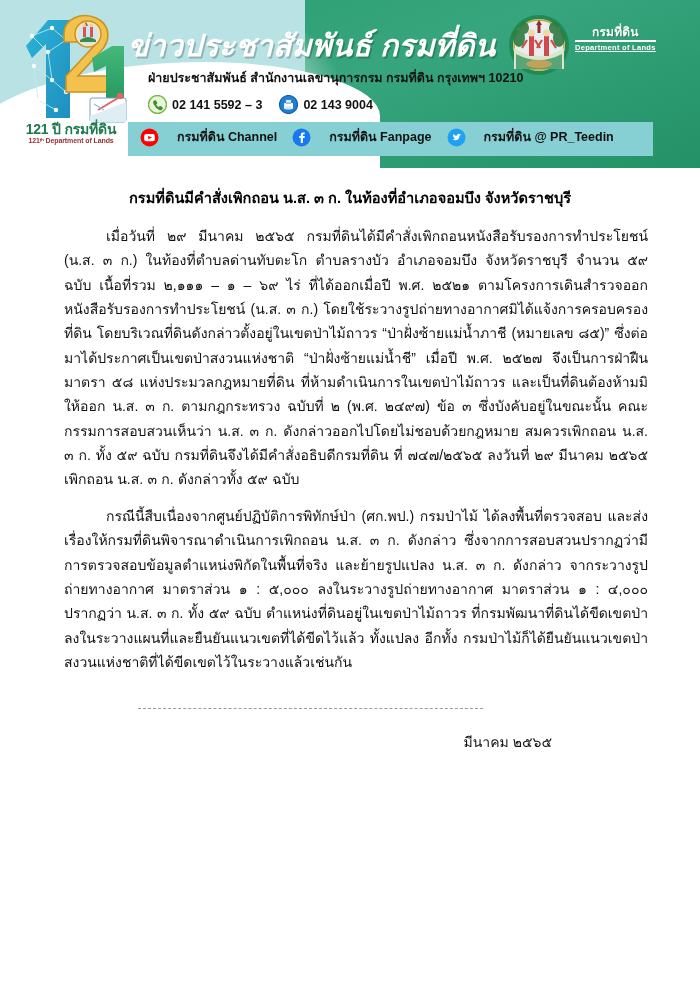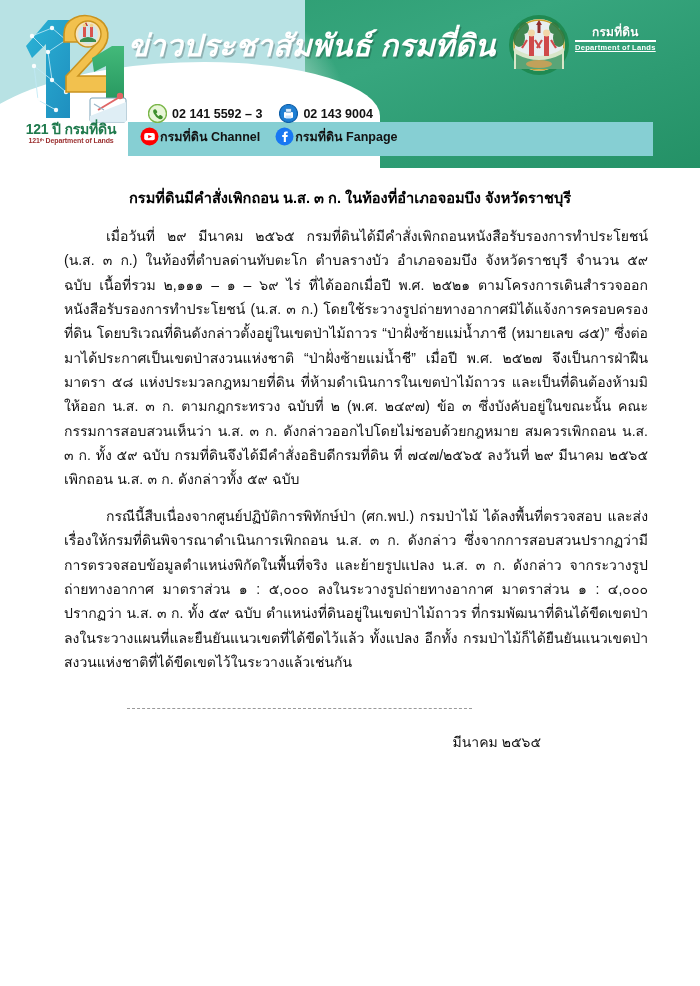--- a/index.html
+++ b/index.html
@@ -151,21 +151,21 @@
     font-size: 12.5px;
     font-weight: bold;
     color: #111111;
     white-space: nowrap;
     z-index: 6;
   }
 
   
   .contact-row {
     position: absolute;
-    left: 148px; top: 104px;
+    left: 148px; top: 95px;
     display: flex;
     align-items: center;
     gap: 7px;
     z-index: 6;
     white-space: nowrap;
   }
   .contact-item {
     display: flex;
     align-items: center;
     gap: 5px;
@@ -191,22 +191,22 @@
     position: absolute;
     left: 140px; top: 127px;
     display: flex;
     align-items: center;
     gap: 6px;
     z-index: 7;
     white-space: nowrap;
   }
   .social-item {
     display: flex;
-    align-items: flex-start;
-    gap: 1px;
+    align-items: center;
+    gap: 18px;
     margin-right: 9px;
   }
   .social-item .lbl {
     font-size: 12.5px;
     font-weight: bold;
     color: #121212;
   }
 
   
   .doc {
@@ -231,21 +231,21 @@
     text-justify: inter-word;
     margin: 0 0 12px 12px;
     text-indent: 42px;
     word-spacing: 0.4px;
   }
   .doc-para:last-of-type { margin-bottom: 0; }
 
   
   .footer {
     position: absolute;
-    left: 1px;
+    left: 12px;
     top: 708px;
     width: 596px;
   }
   .footer-divider {
     margin: 0 auto;
     width: 345px;
     border-top: 1px dashed #9a9a9a;
     height: 0;
   }
   .footer-date {
@@ -355,20 +355,21 @@
       </g>
       <ellipse cx="31" cy="50" rx="13" ry="4" fill="#c2a15a"></ellipse>
     </svg>
   </div>
   <div class="dept-name">
     <span class="th">กรมที่ดิน</span>
     <span class="rule"></span>
     <span class="en">Department of Lands</span>
   </div>
 
+  <div class="banner-address">ฝ่ายประชาสัมพันธ์ สำนักงานเลขานุการกรม กรมที่ดิน กรุงเทพฯ 10210</div>
 
   <div class="contact-row">
     <div class="contact-item">
       <span class="ic">
         <svg width="19" height="19" viewBox="0 0 19 19">
           <circle cx="9.5" cy="9.5" r="9" fill="#e8f6d8" stroke="#7ab648" stroke-width="1.4"></circle>
           <path d="M6 5.6 q1.6-.9 2.3.4 l.9 1.6 q.4.8-.4 1.3 l-.7.4 q.9 2 2.6 2.9 l.5-.7 q.5-.8 1.3-.4 l1.6.9 q1.3.7.4 2.3 -1 1.5-3.4.6 Q7.6 13.3 5.8 9.6 4.4 6.7 6 5.6 z" fill="#3f8f2e"></path>
         </svg>
       </span>
       <span class="lbl">02 141 5592 – 3</span>
@@ -399,20 +400,29 @@
     </div>
     <div class="social-item">
       <span class="ic">
         <svg width="19" height="19" viewBox="0 0 19 19">
           <circle cx="9.5" cy="9.5" r="9" fill="#1877f2"></circle>
           <path d="M11.4 6.3 h1.3 V4.4 h-1.9 q-2 0-2 2.1 V8 H7.2 v2 h1.6 v5 h2.1 v-5 h1.6 l.3-2 h-1.9 V6.9 q0-.6.5-.6 z" fill="#ffffff"></path>
         </svg>
       </span>
       <span class="lbl">กรมที่ดิน Fanpage</span>
     </div>
+    <div class="social-item">
+      <span class="ic">
+        <svg width="19" height="19" viewBox="0 0 19 19">
+          <circle cx="9.5" cy="9.5" r="9" fill="#1da1f2"></circle>
+          <path d="M14.6 6.6 q-.6.3-1.2.4 .7-.4.9-1.1 -.6.4-1.3.5 -.6-.6-1.4-.6 -1.6 0-1.6 1.6 0 .2.1.4 -2.3-.1-3.7-1.9 -.3.5-.3 1 0 .9.7 1.4 -.5 0-.9-.3 0 1.3 1.3 1.6 -.3.1-.7 0 .4 1.1 1.5 1.1 -1 .8-2.5.7 1.2.8 2.7.8 3.9 0 4.3-4 0-.2 0-.3 .5-.3.9-.8 z" fill="#ffffff"></path>
+        </svg>
+      </span>
+      <span class="lbl">กรมที่ดิน @ PR_Teedin</span>
+    </div>
   </div>
 </div>
 
 <div class="doc">
   <h1 class="doc-title">กรมที่ดินมีคำสั่งเพิกถอน น.ส. ๓ ก. ในท้องที่อำเภอจอมบึง จังหวัดราชบุรี</h1>
   <p class="doc-para">เมื่อวันที่ ๒๙ มีนาคม ๒๕๖๕ กรมที่ดินได้มีคำสั่งเพิกถอนหนังสือรับรองการทำประโยชน์ (น.ส. ๓ ก.) ในท้องที่ตำบลด่านทับตะโก ตำบลรางบัว อำเภอจอมบึง จังหวัดราชบุรี จำนวน ๕๙ ฉบับ เนื้อที่รวม ๒,๑๑๑ – ๑ – ๖๙ ไร่ ที่ได้ออกเมื่อปี พ.ศ. ๒๕๒๑ ตามโครงการเดินสำรวจออกหนังสือรับรองการทำประโยชน์ (น.ส. ๓ ก.) โดยใช้ระวางรูปถ่ายทางอากาศมิได้แจ้งการครอบครองที่ดิน โดยบริเวณที่ดินดังกล่าวตั้งอยู่ในเขตป่าไม้ถาวร “ป่าฝั่งซ้ายแม่น้ำภาชี (หมายเลข ๘๕)” ซึ่งต่อมาได้ประกาศเป็นเขตป่าสงวนแห่งชาติ “ป่าฝั่งซ้ายแม่น้ำชี” เมื่อปี พ.ศ. ๒๕๒๗ จึงเป็นการฝ่าฝืนมาตรา ๕๘ แห่งประมวลกฎหมายที่ดิน ที่ห้ามดำเนินการในเขตป่าไม้ถาวร และเป็นที่ดินต้องห้ามมิให้ออก น.ส. ๓ ก. ตามกฎกระทรวง ฉบับที่ ๒ (พ.ศ. ๒๔๙๗) ข้อ ๓ ซึ่งบังคับอยู่ในขณะนั้น คณะกรรมการสอบสวนเห็นว่า น.ส. ๓ ก. ดังกล่าวออกไปโดยไม่ชอบด้วยกฎหมาย สมควรเพิกถอน น.ส. ๓ ก. ทั้ง ๕๙ ฉบับ กรมที่ดินจึงได้มีคำสั่งอธิบดีกรมที่ดิน ที่ ๗๔๗/๒๕๖๕ ลงวันที่ ๒๙ มีนาคม ๒๕๖๕ เพิกถอน น.ส. ๓ ก. ดังกล่าวทั้ง ๕๙ ฉบับ</p>
   <p class="doc-para">กรณีนี้สืบเนื่องจากศูนย์ปฏิบัติการพิทักษ์ป่า (ศก.พป.) กรมป่าไม้ ได้ลงพื้นที่ตรวจสอบ และส่งเรื่องให้กรมที่ดินพิจารณาดำเนินการเพิกถอน น.ส. ๓ ก. ดังกล่าว ซึ่งจากการสอบสวนปรากฏว่ามีการตรวจสอบข้อมูลตำแหน่งพิกัดในพื้นที่จริง และย้ายรูปแปลง น.ส. ๓ ก. ดังกล่าว จากระวางรูปถ่ายทางอากาศ มาตราส่วน ๑ : ๕,๐๐๐ ลงในระวางรูปถ่ายทางอากาศ มาตราส่วน ๑ : ๔,๐๐๐ ปรากฏว่า น.ส. ๓ ก. ทั้ง ๕๙ ฉบับ ตำแหน่งที่ดินอยู่ในเขตป่าไม้ถาวร ที่กรมพัฒนาที่ดินได้ขีดเขตป่าลงในระวางแผนที่และยืนยันแนวเขตที่ได้ขีดไว้แล้ว ทั้งแปลง อีกทั้ง กรมป่าไม้ก็ได้ยืนยันแนวเขตป่าสงวนแห่งชาติที่ได้ขีดเขตไว้ในระวางแล้วเช่นกัน</p>
 </div>
 
 <div class="footer">

